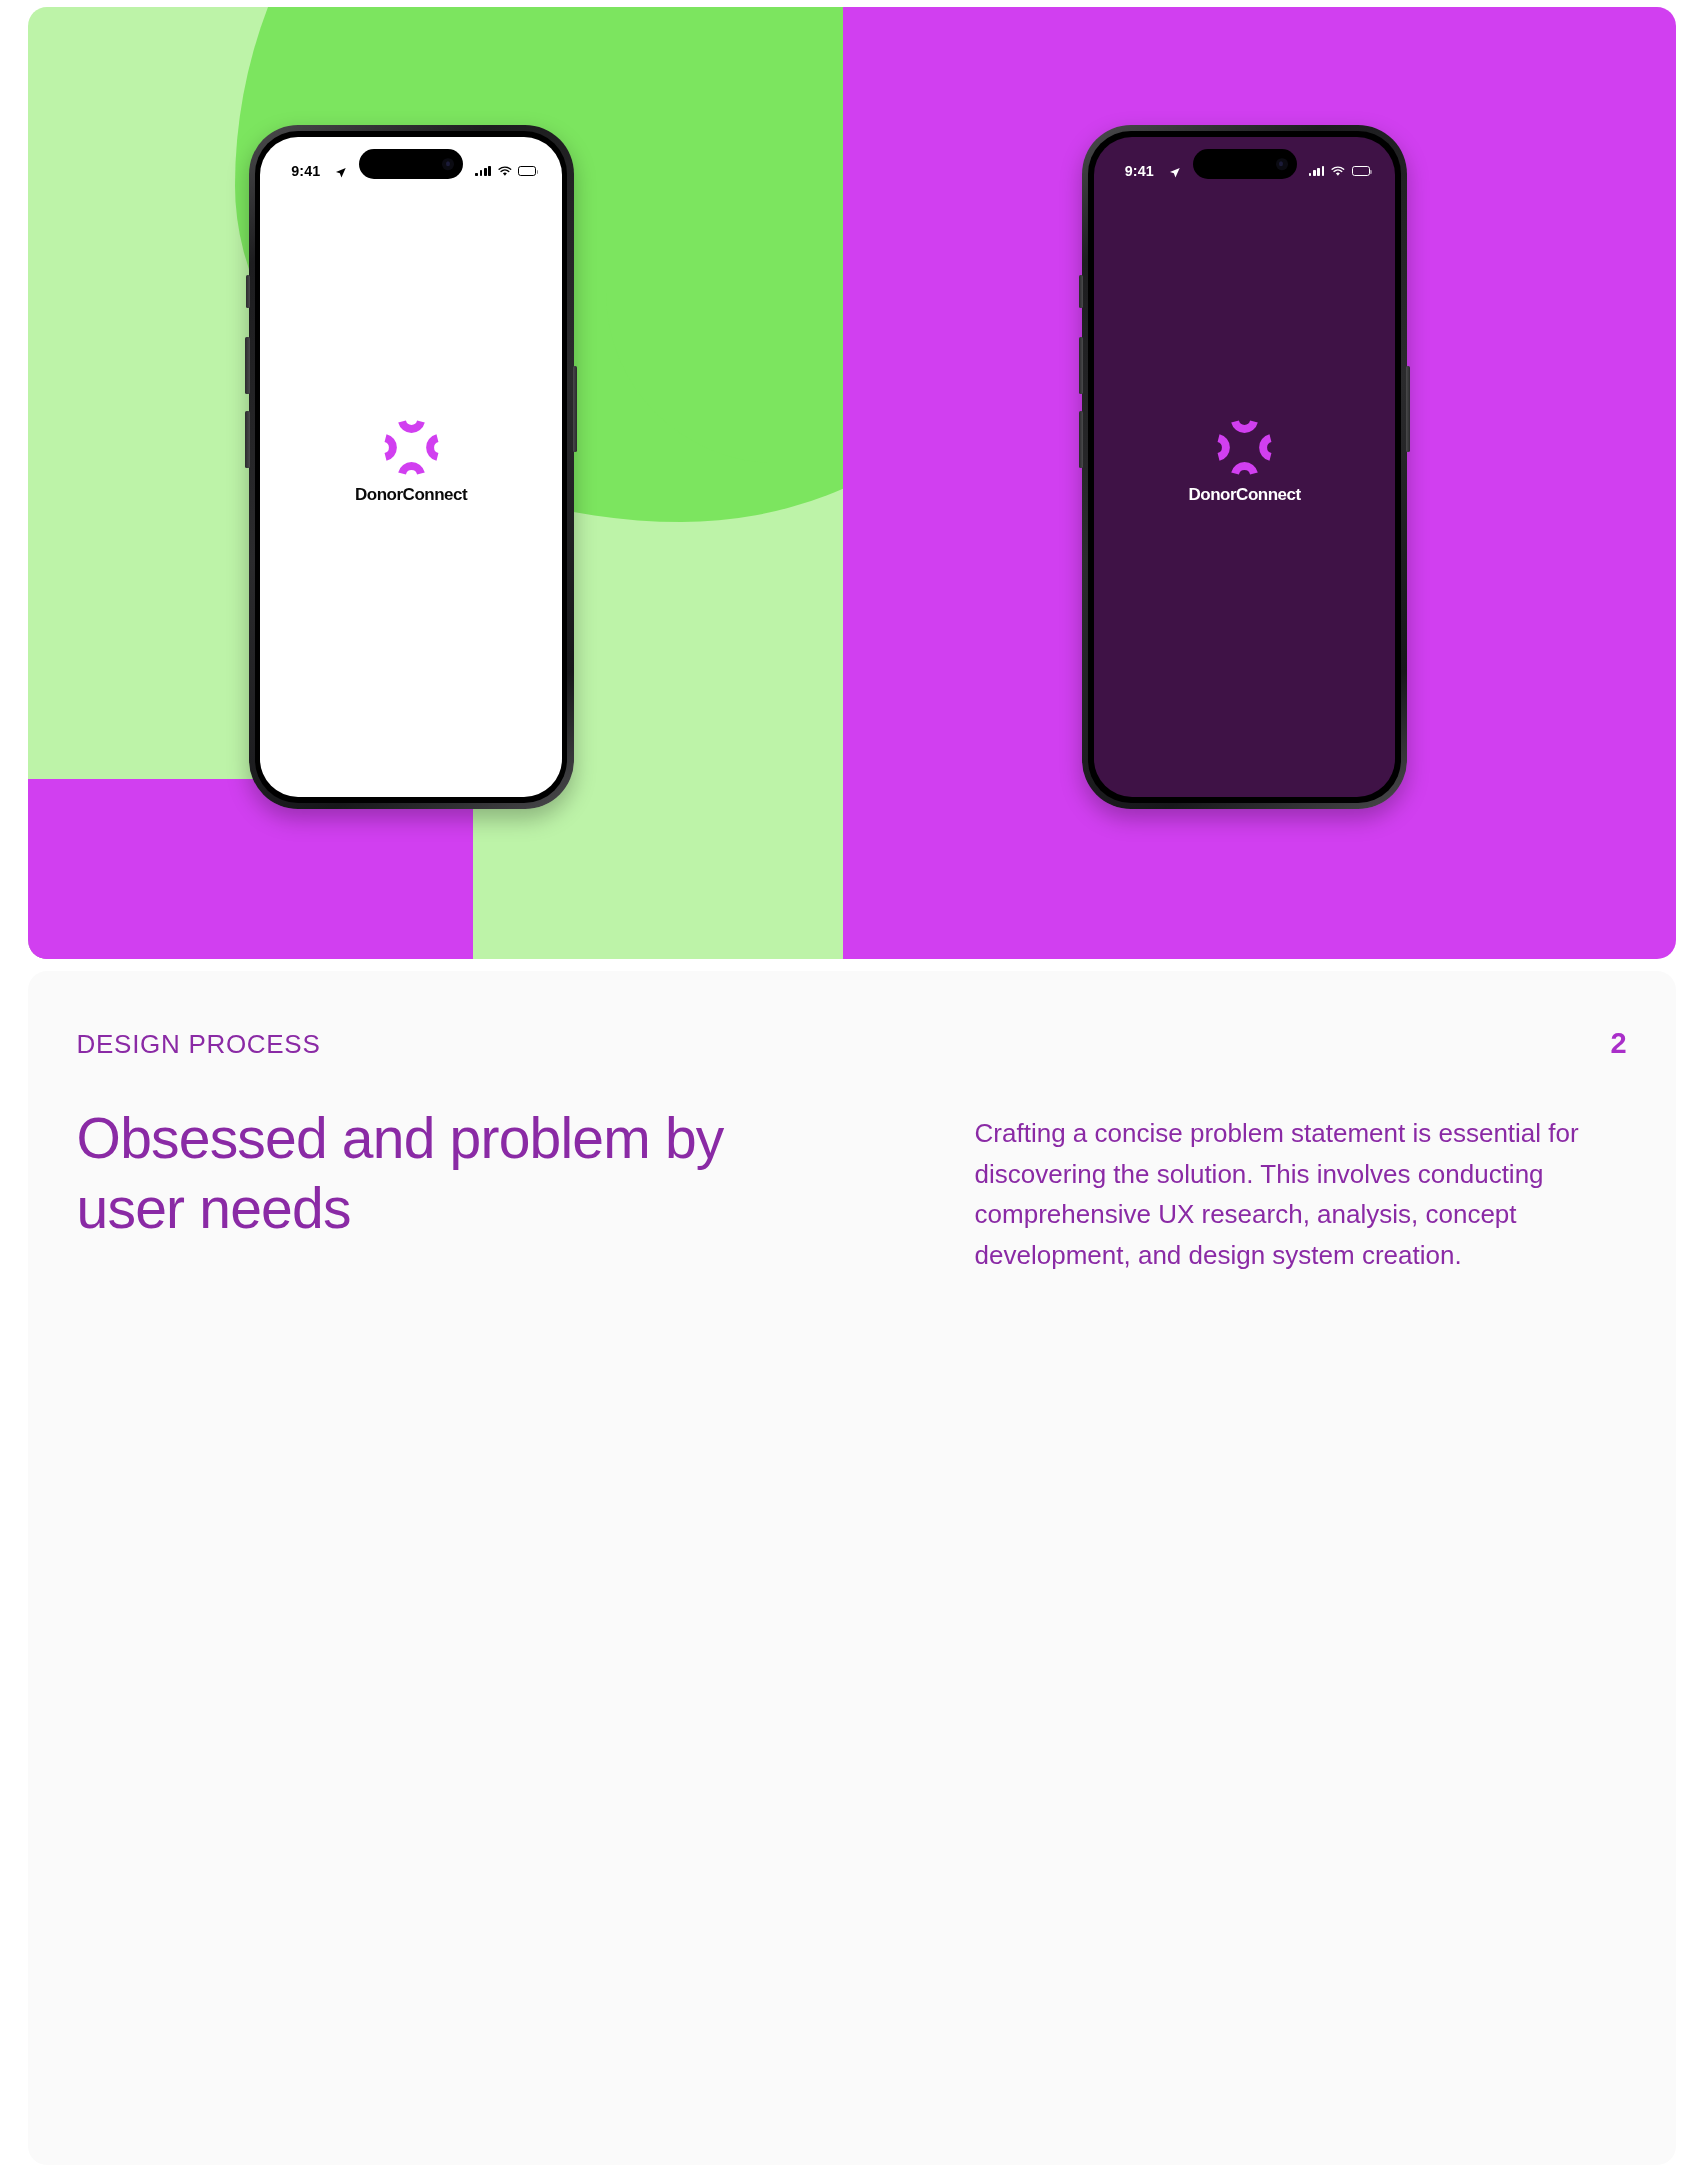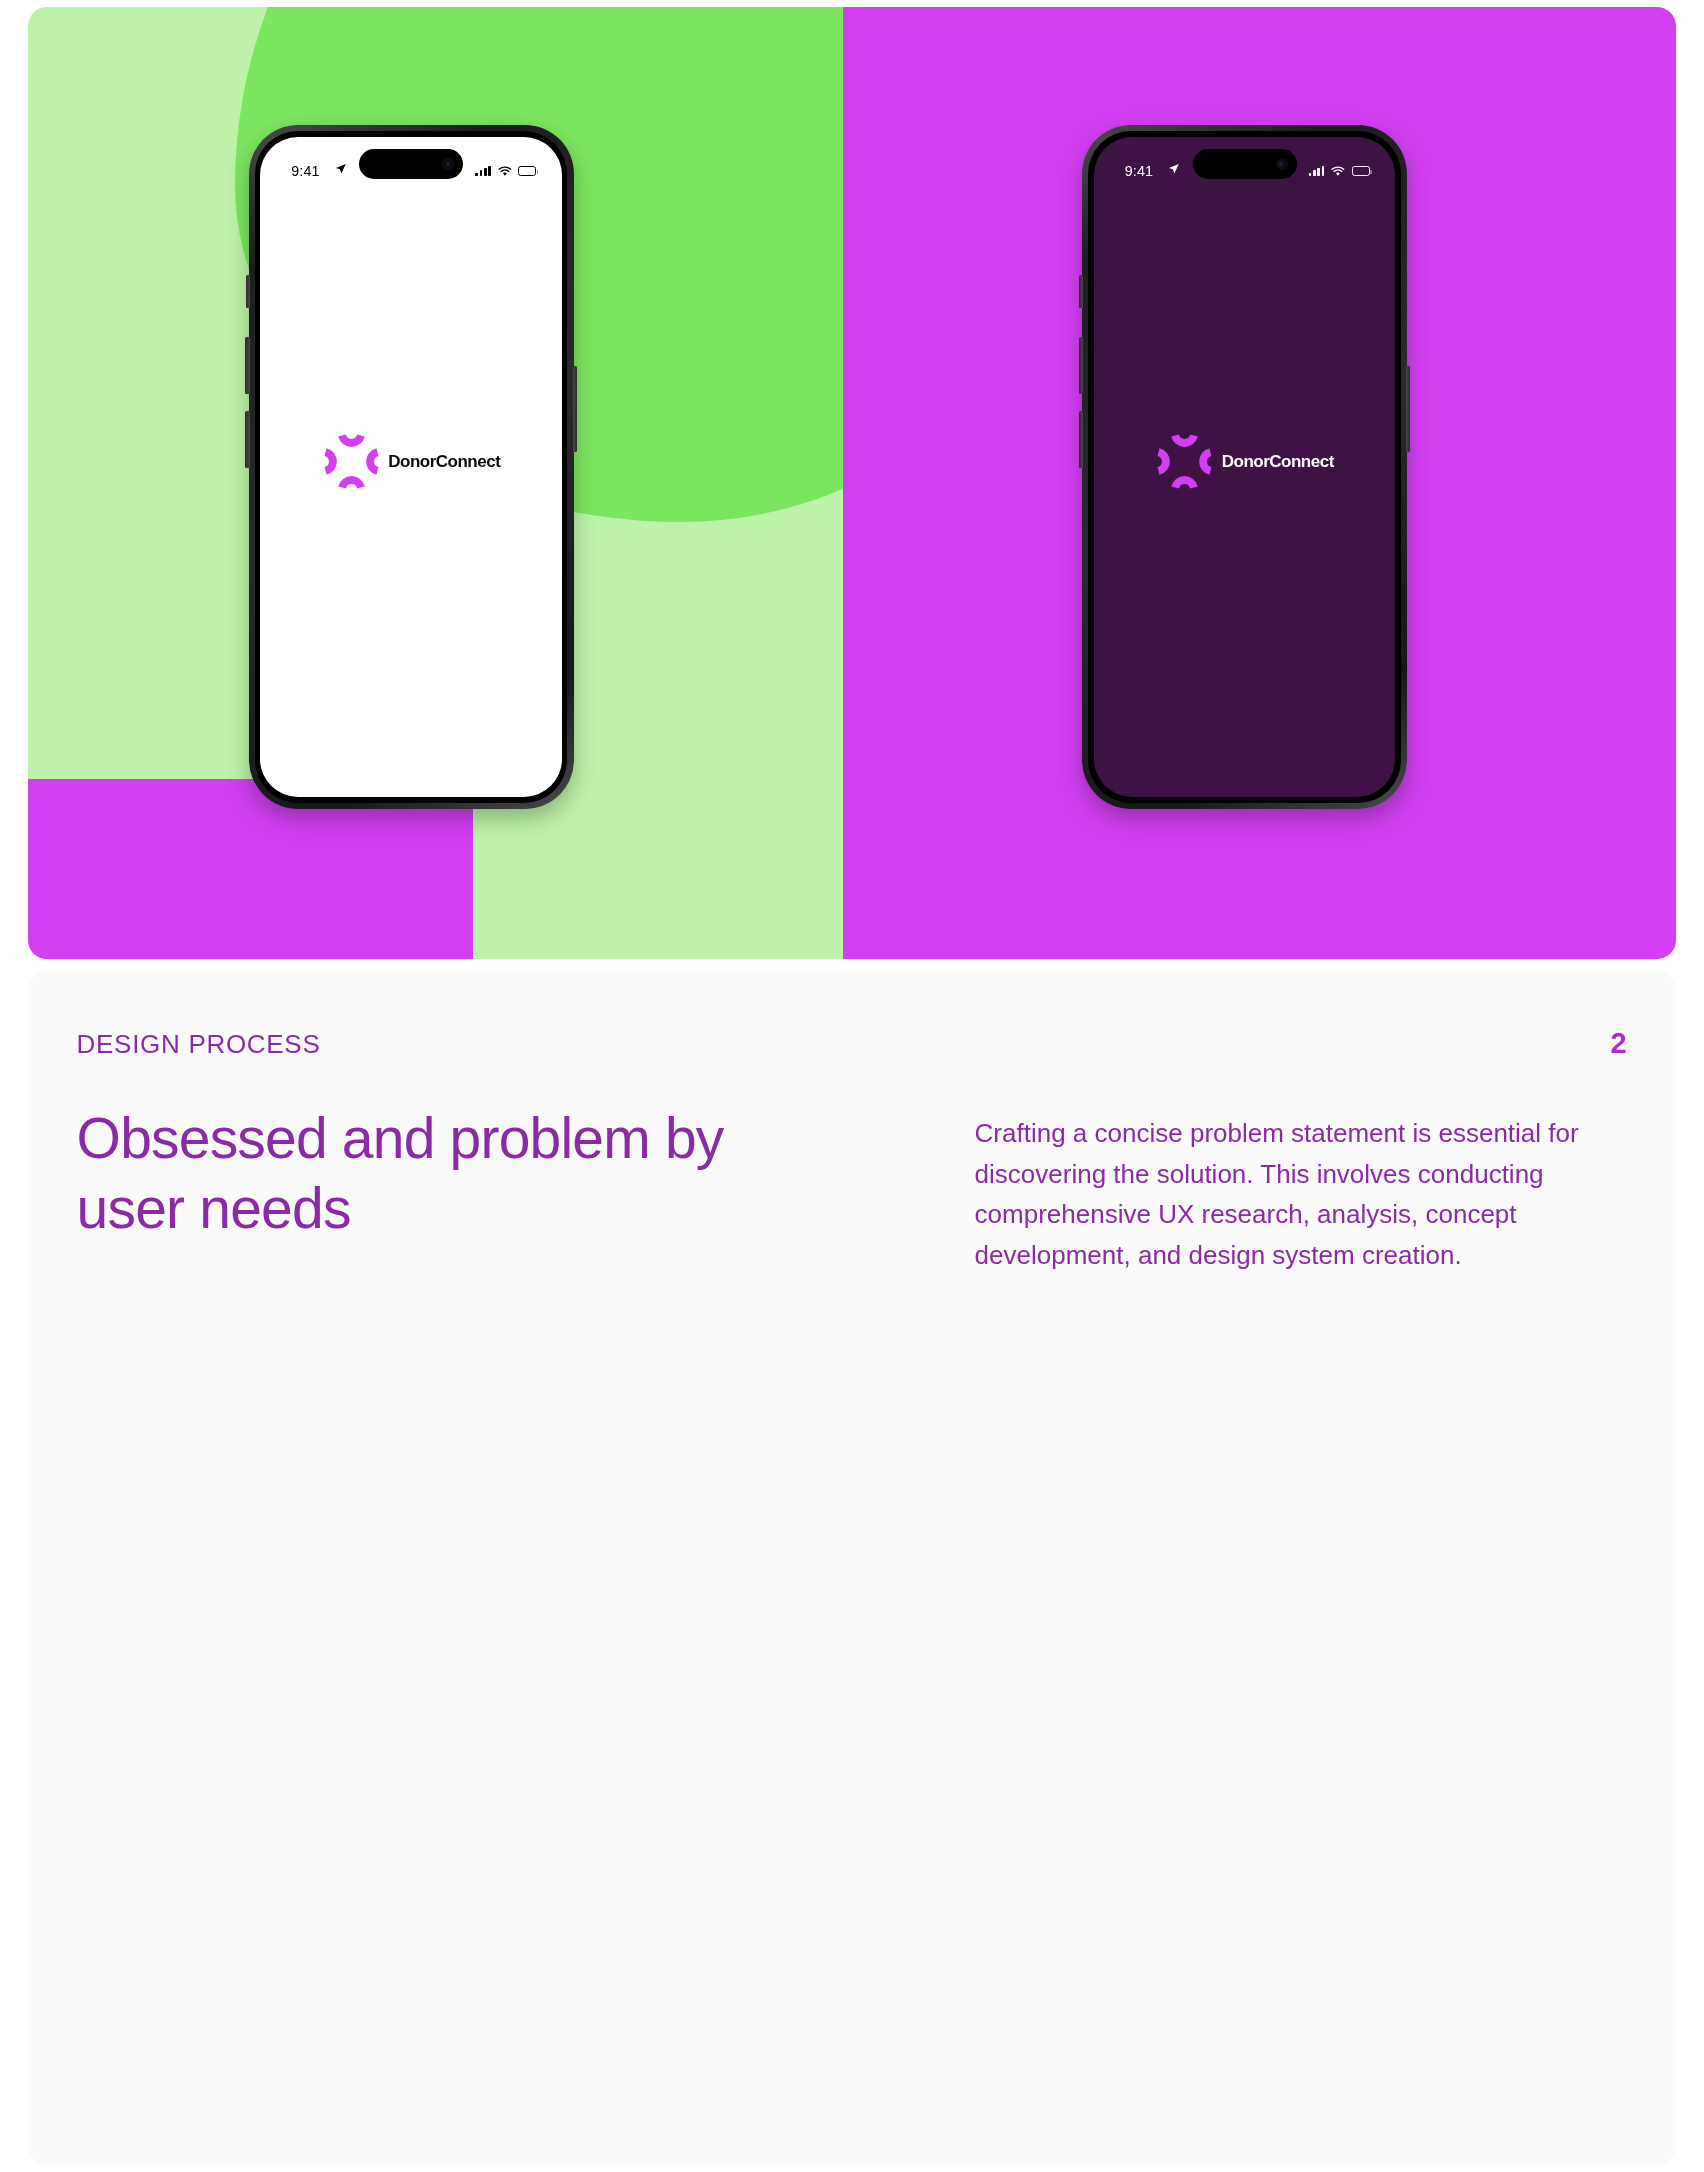--- a/index.html
+++ b/index.html
@@ -139,24 +139,24 @@
     top: 0; left: 0;
     width: 100%;
     height: 57px;
     display: flex;
     align-items: center;
     padding: 11.7px 25.5px 0 31px;
     justify-content: space-between;
   }
   .sb-time {
     font-size: 14.3px;
-    font-weight: normal;
+    font-weight: bold;
     letter-spacing: 0.1px;
     display: flex;
-    align-items: flex-start;
+    align-items: flex-end;
     gap: 15px;
   }
   .sb-right { display: flex; align-items: center; gap: 6.9px; }
   .sb-dark  { color: #000; }
   .sb-white { color: #fff; }
 
   .loc-arrow { width: 11.7px; height: 11.7px; display: block; }
 
   .bars { display: flex; align-items: flex-end; gap: 1.6px; height: 10.6px; }
   .bars i { width: 2.7px; border-radius: 0.8px; background: currentColor; display: block; }
@@ -212,21 +212,21 @@
     content:"";
     position:absolute; left:3.2px; top:2.7px;
     width: 4.2px; height: 5.3px;
     border-radius: 50%;
     background:#1b1b38;
   }
 
   
   .logo-lockup {
     display: flex;
-    flex-direction: row;
+    flex-direction: column;
     align-items: center;
     gap: 7.4px;
     margin-top: -10.6px;
   }
   .logo-mark { width: 59px; height: 59px; display: block; }
   .logo-word {
     font-size: 17px;
     font-weight: 900;
     letter-spacing: -0.5px;
   }

